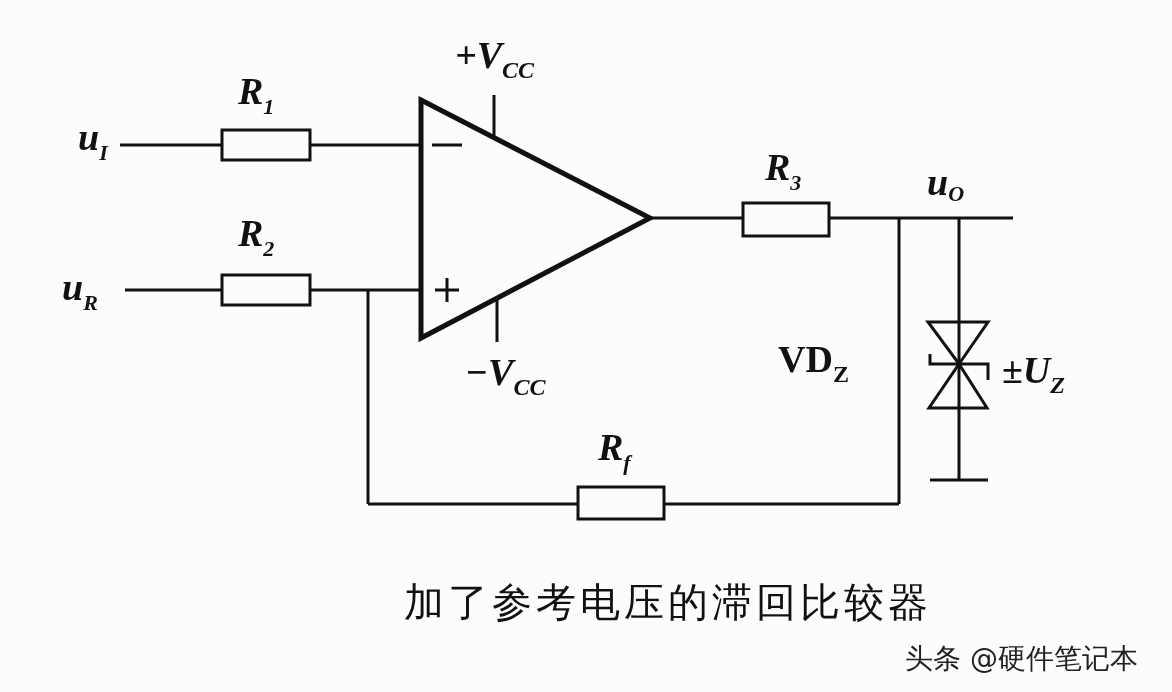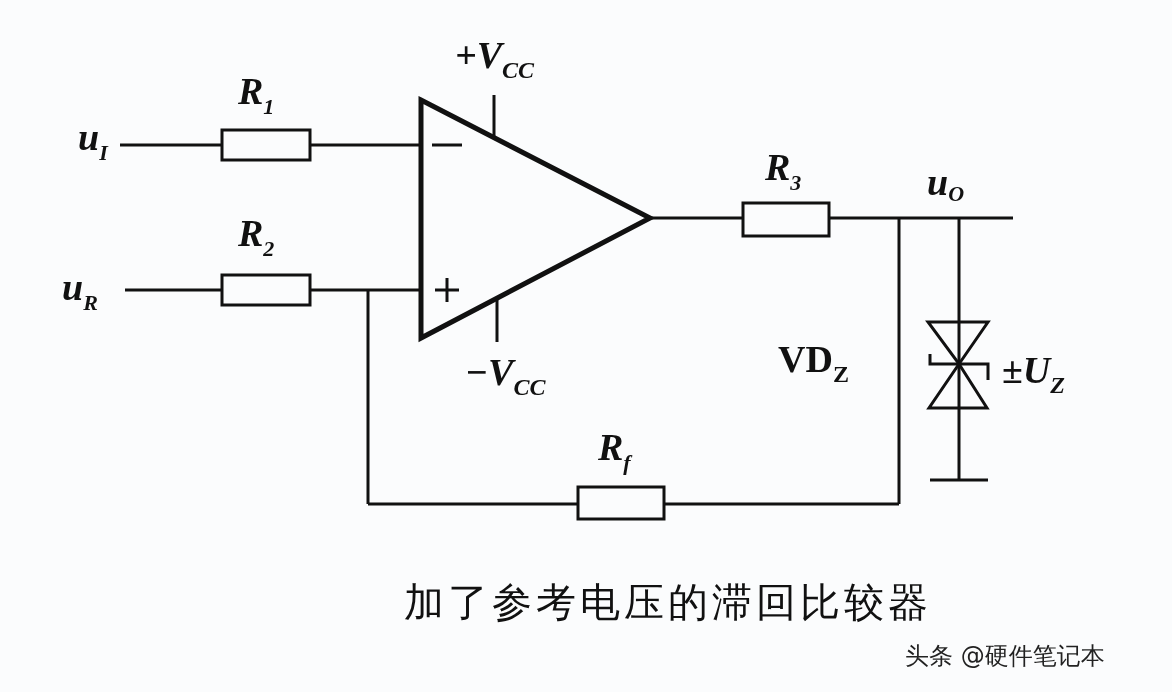--- a/index.html
+++ b/index.html
@@ -4,21 +4,21 @@
 <style>
   html, body { margin:0; padding:0; background:#fbfcfd; }
   body { width:1172px; height:692px; position:relative; overflow:hidden; }
   svg { position:absolute; left:0; top:0; }
   .wire { stroke:#111; stroke-width:3; fill:none; }
   .thick { stroke:#111; stroke-width:5; fill:none; }
   .res { stroke:#111; stroke-width:3; fill:#fbfcfd; }
   .lbl { font-family:"Liberation Serif", serif; font-style:italic; font-weight:bold; fill:#111; }
   .lblr { font-family:"Liberation Serif", serif; font-weight:bold; fill:#111; }
   .caption { position:absolute; left:393px; top:575px; font-family:"DejaVu Sans", sans-serif; font-size:40px; font-weight:normal; color:#111; letter-spacing:4px;margin-left:11px; }
-  .watermark { position:absolute; left:905px; top:640px; font-family:"DejaVu Sans", sans-serif; font-size:24px; color:#222; }
+  .watermark { position:absolute; left:905px; top:640px; font-family:"DejaVu Sans", sans-serif; font-size:28px; color:#222; }
 </style>
 </head>
 <body>
 
 <svg width="1172" height="692" viewBox="0 0 1172 692">
 
   <line class="wire" x1="120" y1="145" x2="222" y2="145"></line>
   <rect class="res" x="222" y="130" width="88" height="30"></rect>
   <line class="wire" x1="310" y1="145" x2="420" y2="145"></line>
 

